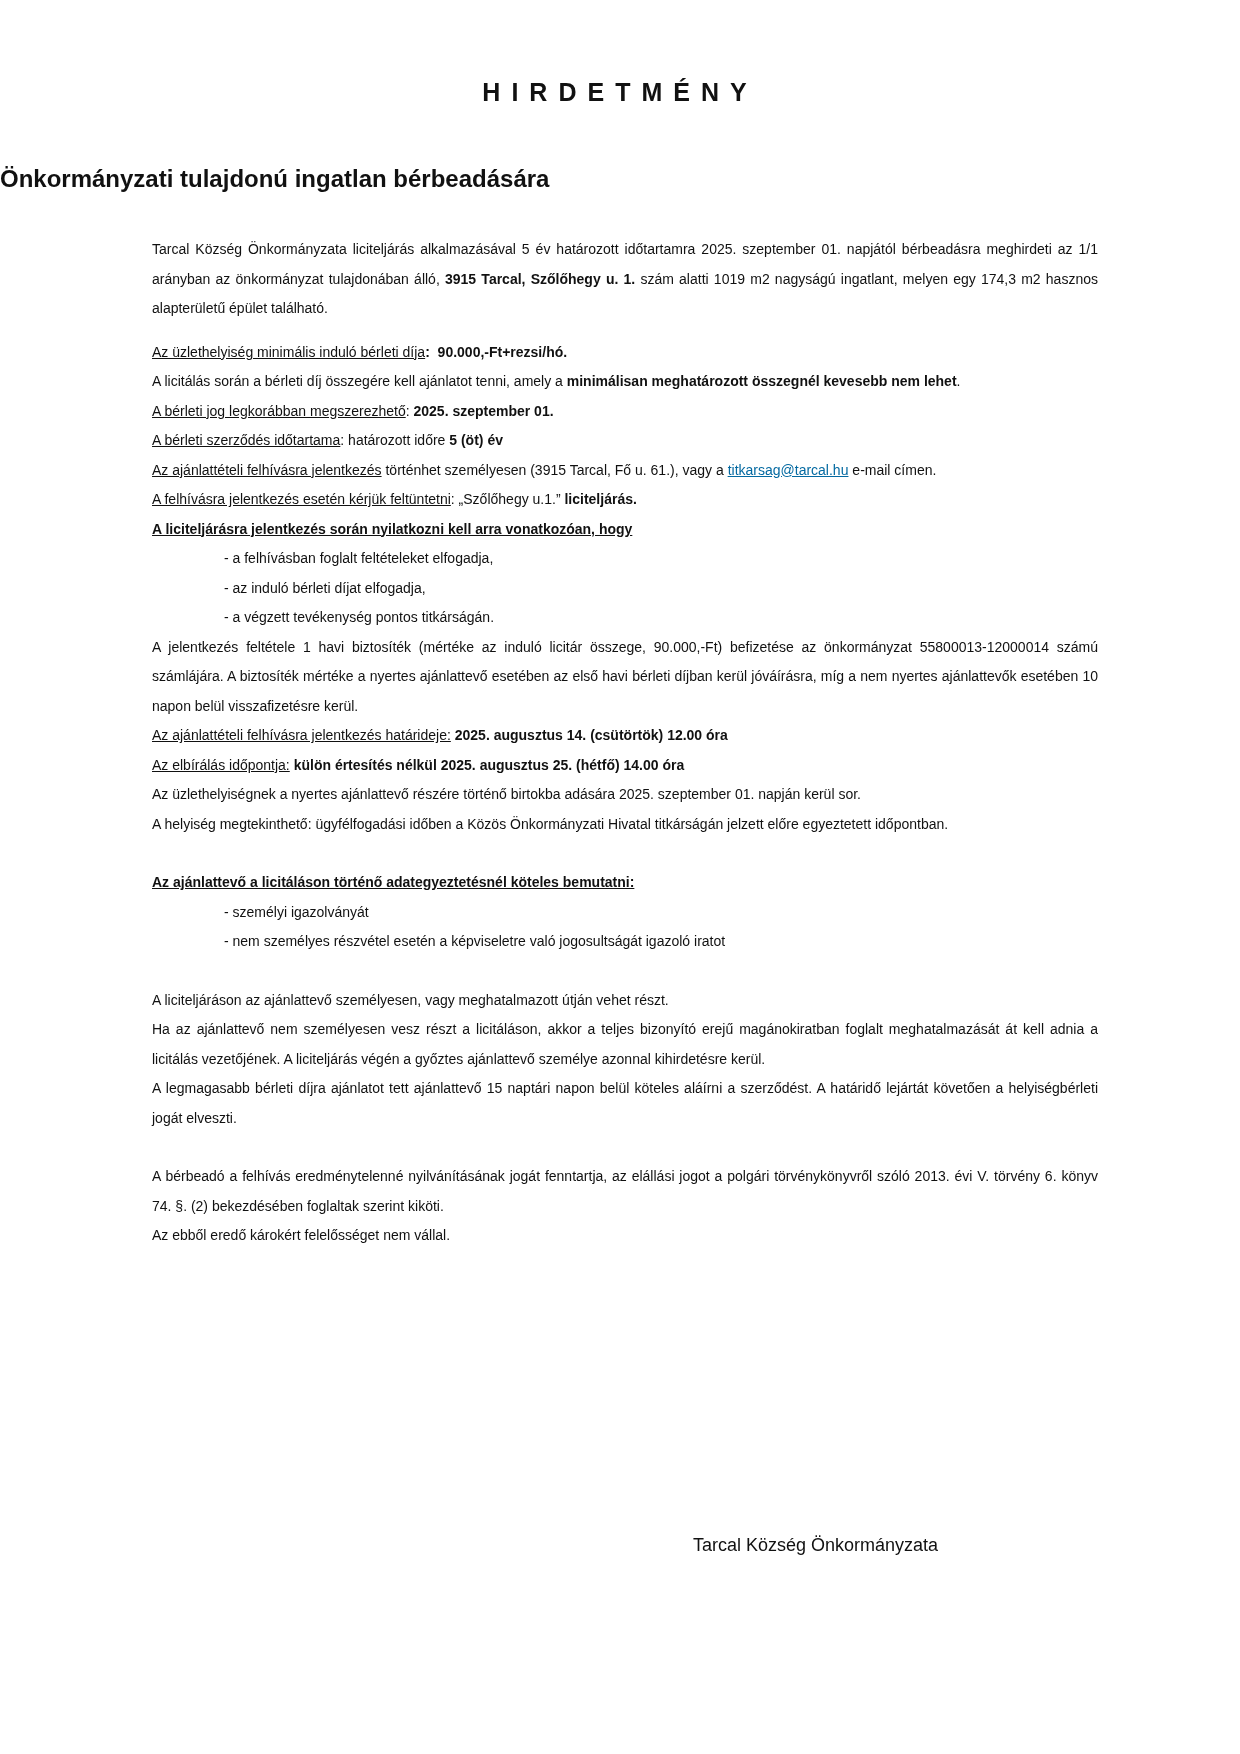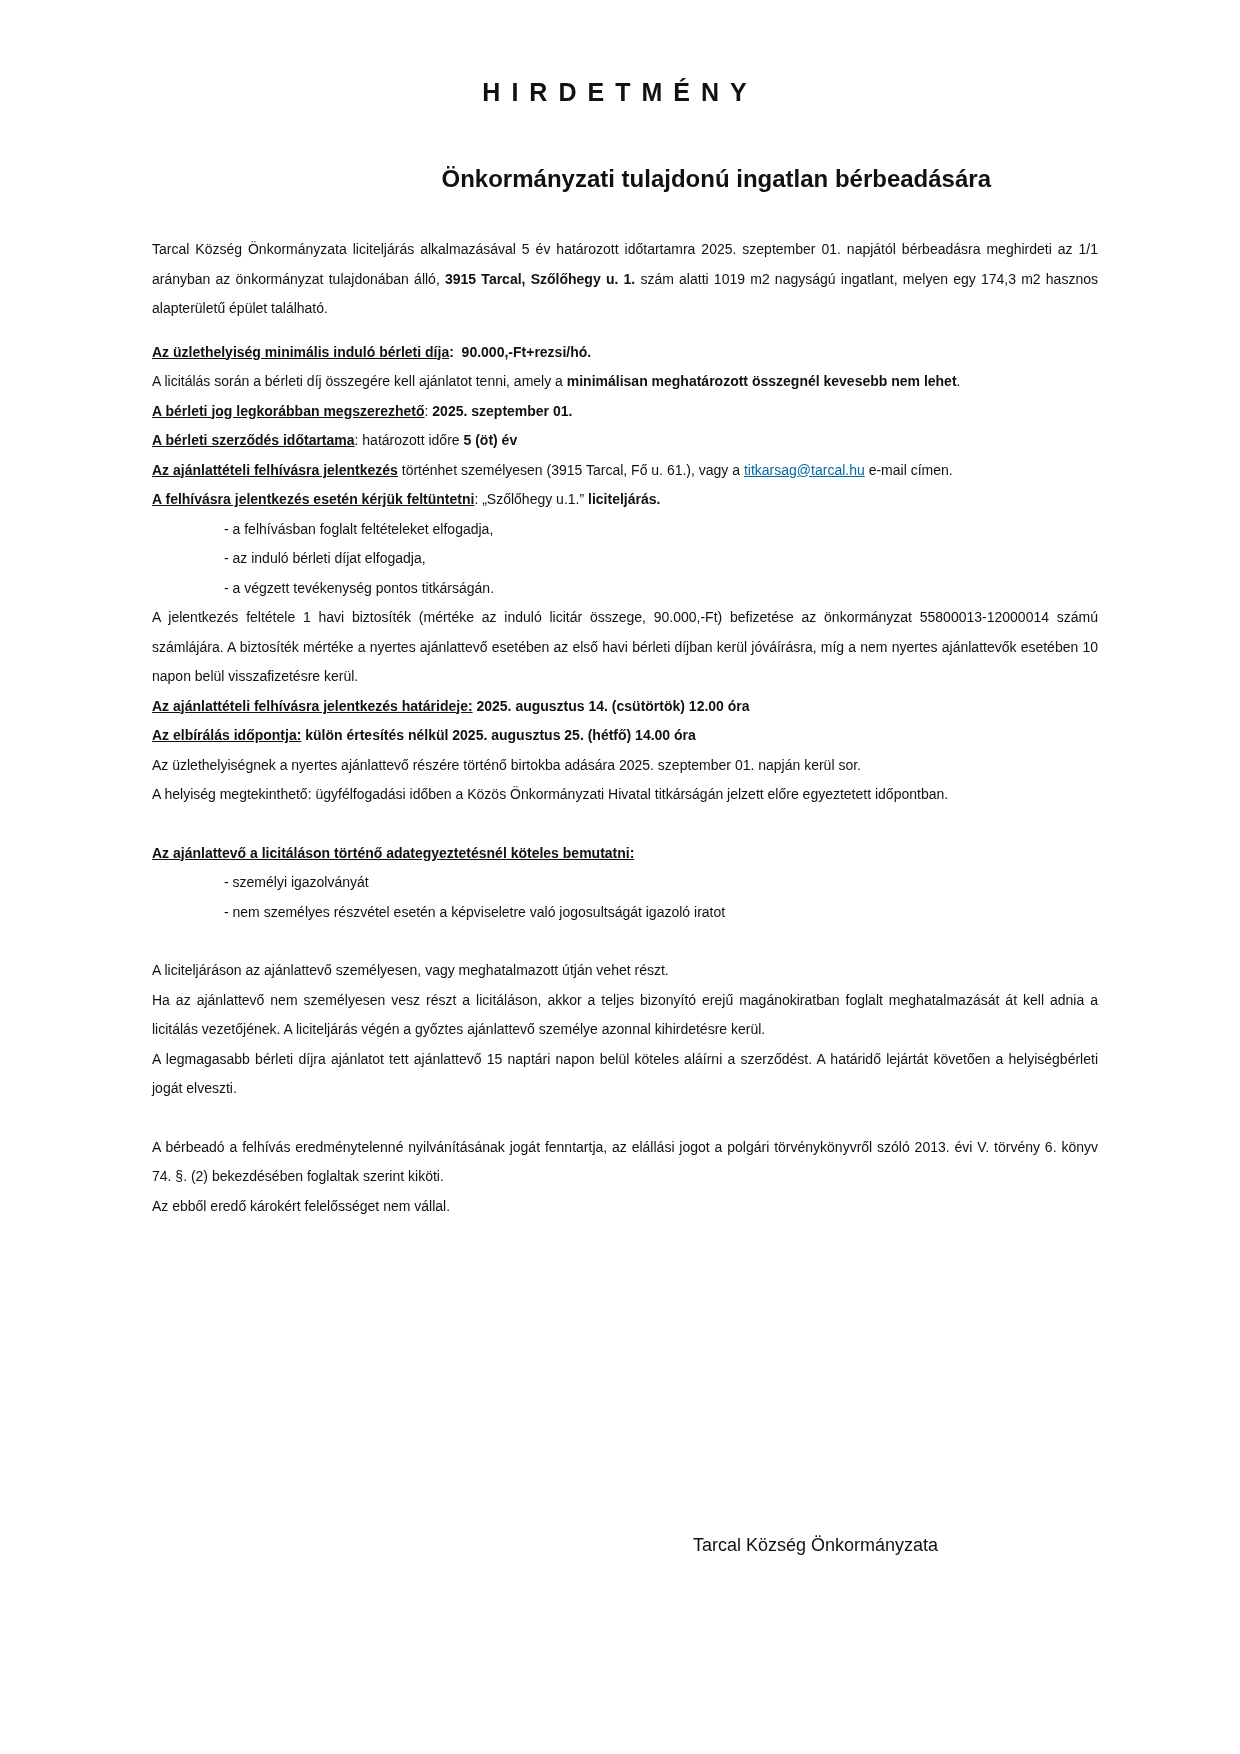--- a/index.html
+++ b/index.html
@@ -1,29 +1,29 @@
 <!DOCTYPE html>
 <html><head>
 <meta charset="utf-8">
 <style>
   html, body { margin: 0; padding: 0; background: #ffffff; }
   body { width: 1240px; height: 1754px; position: relative; overflow: hidden;
          font-family: "Liberation Sans", "DejaVu Sans", sans-serif; color: #111; }
   .page { position: absolute; left: 0; top: 0; width: 1240px; height: 1754px; }
   .title { position: absolute; top: 78px; left: 0; width: 1240px; text-align: center;
            font-weight: bold; font-size: 25px; letter-spacing: 11px; }
-  .subtitle { position: absolute; top: 165px; left: 0; width: 991px; text-align: right;
+  .subtitle { position: absolute; top: 165px; left: 0; width: 991px; text-align: left;
               font-weight: bold; font-size: 24px; }
   .body { position: absolute; left: 152px; width: 946px; font-size: 14px; line-height: 29.5px; }
   .p { margin: 0; text-align: justify; }
   .line { margin: 0; }
   .gap { height: 29px; }
   .gap-sm { height: 14px; }
   .indent { padding-left: 72px; }
-  .u { text-decoration: underline; font-weight: bold; }
+  .u { text-decoration: underline; }
   .b { font-weight: bold; }
   .link { color: #0369a1; text-decoration: underline; }
   .sign { position: absolute; top: 1535px; left: 665px; font-size: 18px; margin-left: 28px; }
 </style>
 </head>
 <body>
 
 <div class="page">
 
   <div class="title">HIRDETMÉNY</div>
@@ -54,20 +54,21 @@
     </p>
 
     <p class="p">
       <span class="u">Az ajánlattételi felhívásra jelentkezés</span><span> történhet személyesen (3915 Tarcal, Fő u. 61.), vagy a </span><a class="link" href="#">titkarsag@tarcal.hu</a><span> e-mail címen.</span>
     </p>
 
     <p class="line">
       <span class="u">A felhívásra jelentkezés esetén kérjük feltüntetni</span><span>: „Szőlőhegy u.1.”</span><span class="b"> liciteljárás.</span>
     </p>
 
+    <p class="line b u">A liciteljárásra jelentkezés során nyilatkozni kell arra vonatkozóan, hogy</p>
     <p class="line indent">- a felhívásban foglalt feltételeket elfogadja,</p>
     <p class="line indent">- az induló bérleti díjat elfogadja,</p>
     <p class="line indent">- a végzett tevékenység pontos titkárságán.</p>
 
     <p class="p">A jelentkezés feltétele 1 havi biztosíték (mértéke az induló licitár összege, 90.000,-Ft) befizetése az önkormányzat 55800013-12000014 számú számlájára. A biztosíték mértéke a nyertes ajánlattevő esetében az első havi bérleti díjban kerül jóváírásra, míg a nem nyertes ajánlattevők esetében 10 napon belül visszafizetésre kerül.</p>
 
     <p class="line">
       <span class="u">Az ajánlattételi felhívásra jelentkezés határideje:</span><span class="b"> 2025. augusztus 14. (csütörtök) 12.00 óra</span>
     </p>
 

